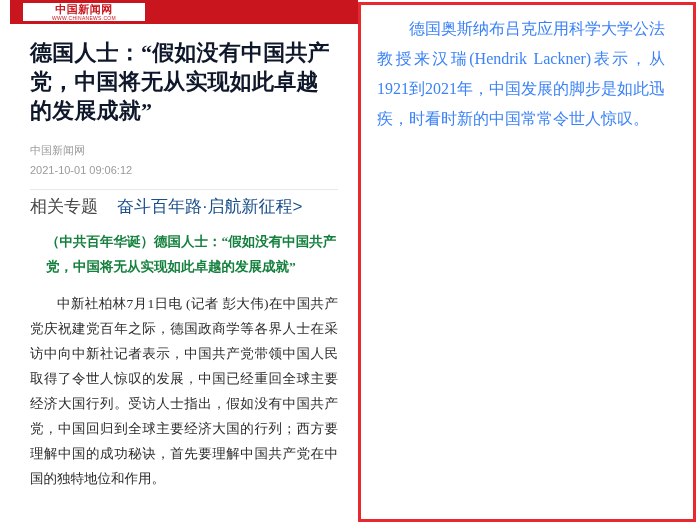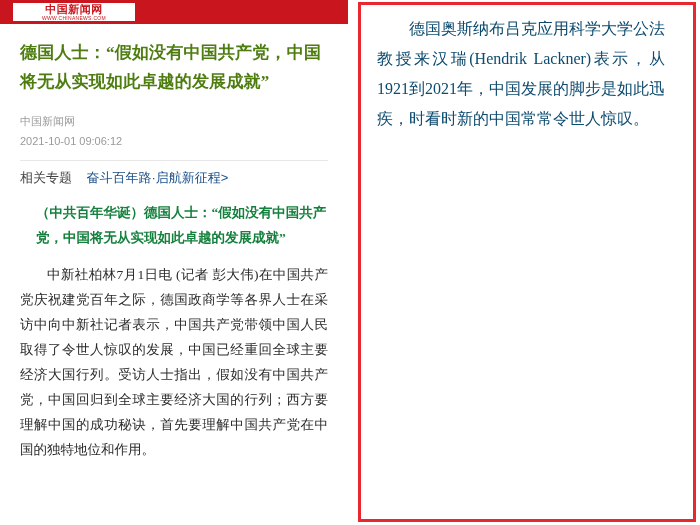--- a/index.html
+++ b/index.html
@@ -14,21 +14,21 @@
     overflow: hidden;
   }
   .page {
     position: relative;
     width: 700px;
     height: 525px;
   }
   
   .left-col {
     position: absolute;
-    left: 0;
+    left: 10px;
     top: 0;
     width: 348px;
     height: 525px;
     overflow: hidden;
     background: #fff;
   }
   .site-header {
     position: relative;
     height: 24px;
     background: #c9161e;
@@ -59,23 +59,23 @@
   .logo-en {
     font-family: "Liberation Sans", sans-serif;
     font-size: 5px;
     color: #c9161e;
     letter-spacing: 0.3px;
     line-height: 6px;
   }
   .headline {
     margin: 14px 20px 0 20px;
     font-family: "Liberation Serif", serif;
-    font-size: 17px;
+    font-size: 22px;
     font-weight: bold;
-    color: #4d7c0f;
+    color: #0f172a;
     line-height: 29px;
     letter-spacing: 0.2px;
   }
   .meta {
     margin: 16px 20px 0 20px;
     font-family: "Liberation Sans", sans-serif;
     font-size: 11px;
     color: #9a9a9a;
     line-height: 18px;
   }
@@ -87,21 +87,21 @@
     margin-top: 2px;
   }
   .divider {
     margin: 10px 20px 0 20px;
     height: 1px;
     background: #e8e8e8;
   }
   .topics {
     margin: 9px 20px 0 20px;
     font-family: "Liberation Sans", sans-serif;
-    font-size: 13px;
+    font-size: 17px;
     color: #444;
     line-height: 16px;
     white-space: nowrap;
   }
   .topics .topic-label {
     color: #444;
   }
   .topics .topic-link {
     color: #1a4f8a;
     text-decoration: none;
@@ -134,21 +134,21 @@
     height: 520px;
     border: 3px solid #e8272e;
     box-sizing: border-box;
     background: #ffffff;
     overflow: hidden;
   }
   .excerpt-p {
     margin: 0 28px 0 16px;
     font-family: "Liberation Serif", serif;
     font-size: 16px;
-    color: #0c4a6e;
+    color: #3b82f6;
     line-height: 30px;
     text-align: justify;
     text-justify: inter-ideograph;
     text-indent: 32px;
   }
   .excerpt-p.first {
     margin-top: 9px;
   }
   .excerpt-p.noindent {
     text-indent: 32px;

